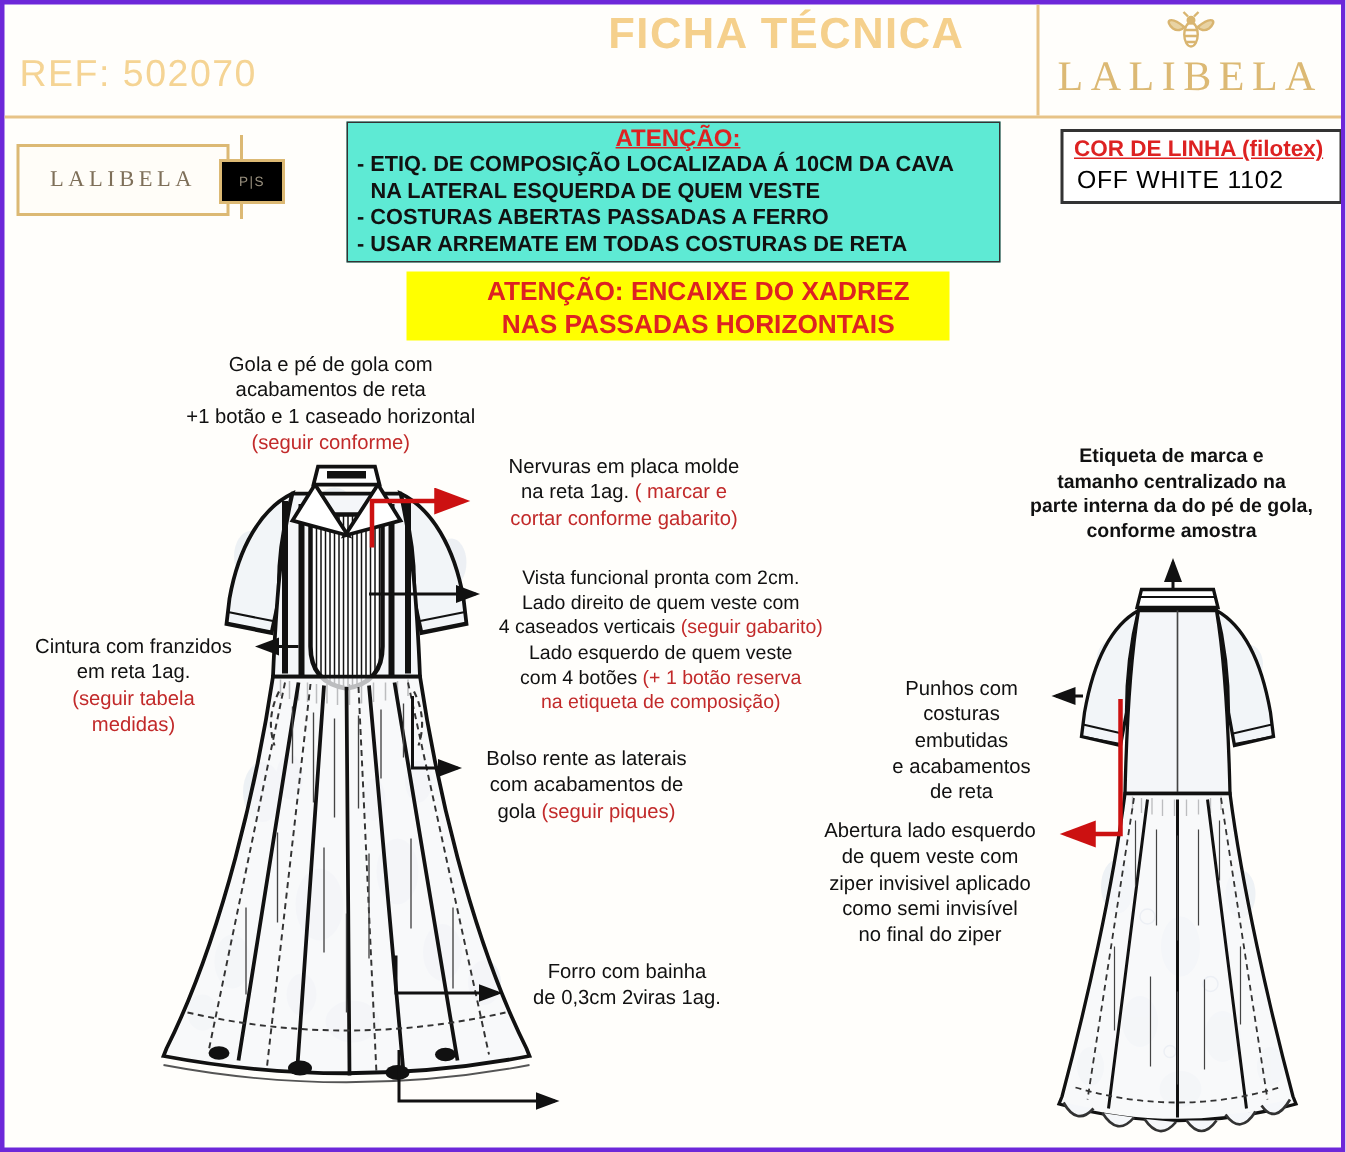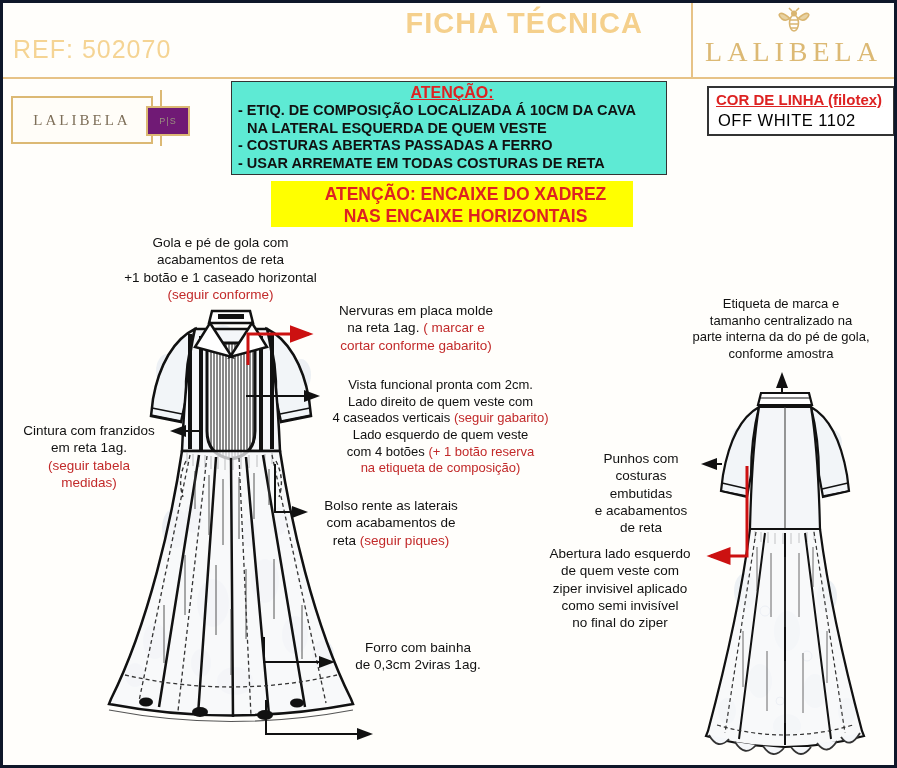--- a/index.html
+++ b/index.html
@@ -1,27 +1,27 @@
 <!DOCTYPE html>
 <html><head>
 <meta charset="utf-8">
 <style>
   html,body{margin:0;padding:0;background:#fff;}
-  .page{position:relative;width:897px;height:768px;background:#fffefb;border:3px solid #0f172a;box-sizing:border-box;overflow:hidden;font-family:"Liberation Sans",sans-serif;}
+  .page{position:relative;width:897px;height:768px;background:#fffefb;border:3px solid #6d28d9;box-sizing:border-box;overflow:hidden;font-family:"Liberation Sans",sans-serif;}
   
   .ref{position:absolute;left:10px;top:32px;font-size:25px;color:#f5d494;letter-spacing:1px;}
   .title{position:absolute;left:240px;top:4px;width:400px;text-align:right;font-size:29px;font-weight:bold;color:#f5d08c;letter-spacing:1px;}
   .logo-area{position:absolute;left:690px;top:0;width:201px;height:74px;text-align:center;}
   .logo-text{margin-top:2px;font-family:"Liberation Serif",serif;font-size:28px;color:#dcb974;letter-spacing:5px;}
   .header-rule{position:absolute;left:0;top:74px;width:891px;height:0;border-top:2px solid #e7c387;}
   .logo-divider{position:absolute;left:688px;top:0;width:2px;height:74px;background:#e7c387;}
   
   .label-box{position:absolute;left:8px;top:93px;width:138px;height:44px;border:2px solid #dcb974;background:#fffdf8;display:flex;align-items:center;justify-content:center;font-family:"Liberation Serif",serif;font-size:15px;letter-spacing:3px;color:#7e6f59;}
   .size-line{position:absolute;left:157px;top:87px;width:2px;height:56px;background:#dcb974;}
-  .size-tag{position:absolute;left:143px;top:103px;width:40px;height:26px;border:2px solid #dcb974;background:#701a75;display:flex;align-items:center;justify-content:center;font-size:9px;color:#9a917f;letter-spacing:1px;}
+  .size-tag{position:absolute;left:143px;top:103px;width:40px;height:26px;border:2px solid #dcb974;background:#000000;display:flex;align-items:center;justify-content:center;font-size:9px;color:#9a917f;letter-spacing:1px;}
   
   .warn1{position:absolute;left:228px;top:78px;width:436px;height:94px;background:#5eead4;border:1px solid #333;box-sizing:border-box;padding:2px 0 0 6px;}
   .warn1-title{text-align:center;font-size:16px;font-weight:bold;color:#dd2222;text-decoration:underline;}
   .warn1 .wline{font-size:14.5px;font-weight:bold;color:#111;line-height:1.22;}
   .warn1 .indent{padding-left:9px;}
   .warn2{position:absolute;left:268px;top:178px;width:362px;height:46px;background:#ffff00;text-align:center;font-size:17.5px;font-weight:bold;color:#dd2222;line-height:1.25;padding-top:3px;box-sizing:border-box;padding-left:27px;}
   
   .thread{position:absolute;left:704px;top:83px;width:188px;height:50px;border:2px solid #333;background:#fff;box-sizing:border-box;}
   .thread-title{font-size:15px;font-weight:bold;color:#dd2222;text-decoration:underline;padding:3px 0 0 7px;}
   .thread-value{font-size:16.5px;color:#000000;padding:3px 0 0 9px;letter-spacing:.5px;}
@@ -72,21 +72,21 @@
     <div class="wline">- USAR ARREMATE EM TODAS COSTURAS DE RETA</div>
   </div>
 
   <div class="thread">
     <div class="thread-title">COR DE LINHA (filotex)</div>
     <div class="thread-value">OFF WHITE 1102</div>
   </div>
 
   <div class="warn2">
     <div>ATENÇÃO: ENCAIXE DO XADREZ</div>
-    <div>NAS ENCAIXE HORIZONTAIS</div>
+    <div>NAS PASSADAS HORIZONTAIS</div>
   </div>
 
   <svg class="dress" style="left:70px;top:300px;" width="320" height="430" viewBox="0 0 320 430">
     <defs>
       <clipPath id="bibClip">
           <path d="M134,40 H182 V128 Q182,152 158,156 Q134,152 134,128 Z"></path>
         </clipPath>
     </defs>
     <g fill="#dce4ee" opacity="0.5">
       <ellipse cx="94" cy="68" rx="11" ry="17"></ellipse>
@@ -240,34 +240,34 @@
   <div class="ann" style="left:5px;top:419px;width:162px;">
     <div>Cintura com franzidos</div>
     <div>em reta 1ag.</div>
     <div class="red">(seguir tabela</div>
     <div class="red">medidas)</div>
   </div>
 
   <div class="ann" style="left:307px;top:494px;width:162px;">
     <div>Bolso rente as laterais</div>
     <div>com acabamentos de</div>
-    <div><span>reta </span><span class="red">(seguir piques)</span></div>
+    <div><span>gola </span><span class="red">(seguir piques)</span></div>
   </div>
 
   <div class="ann" style="left:342px;top:636px;width:146px;">
     <div>Forro com bainha</div>
     <div>de 0,3cm 2viras 1ag.</div>
   </div>
 
   <div class="ann" style="left:350px;top:764px;width:172px;">
     <div>Barra com revel de 5cm</div>
     <div>+ pesponto de reta 1ag.</div>
   </div>
 
-  <div class="ann small" style="left:664px;top:293px;width:228px;">
+  <div class="ann small" style="left:664px;top:293px;width:228px;font-weight:bold;">
     <div>Etiqueta de marca e</div>
     <div>tamanho centralizado na</div>
     <div>parte interna da do pé de gola,</div>
     <div>conforme amostra</div>
   </div>
 
   <div class="ann" style="left:582px;top:447px;width:112px;">
     <div>Punhos com</div>
     <div>costuras embutidas</div>
     <div>e acabamentos</div>

